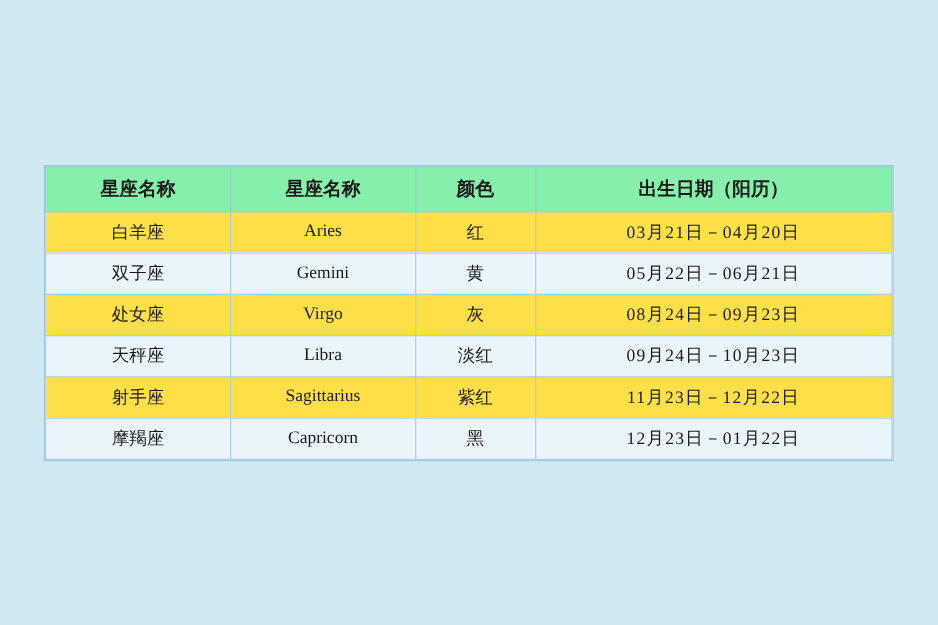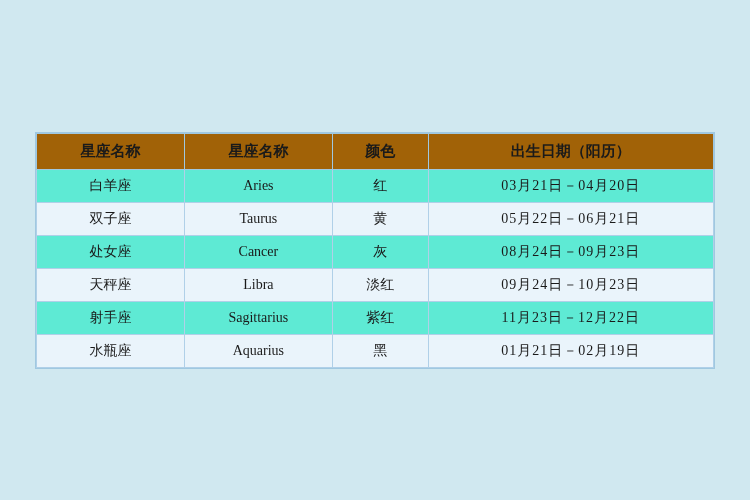--- a/index.html
+++ b/index.html
@@ -23,34 +23,34 @@
       border: 1px solid #a0c8e0;
       width: 680px;
     }
 
     table {
       width: 100%;
       border-collapse: collapse;
     }
 
     thead tr {
-      background-color: #a16207;
+      background-color: #86efac;
     }
 
     thead th {
       border: 1px solid #a0c8e0;
       padding: 8px 12px;
       text-align: center;
       font-size: 15px;
       font-weight: bold;
       color: #1a1a1a;
     }
 
     tbody tr {
-      background-color: #5eead4;
+      background-color: #fde047;
     }
 
     tbody tr:nth-child(even) {
       background-color: #eaf4fb;
     }
 
     tbody td {
       border: 1px solid #b0d0e8;
       padding: 7px 12px;
       text-align: center;
@@ -77,43 +77,43 @@
     </thead>
     <tbody id="table-body">
     <tr>
           <td>白羊座</td>
           <td>Aries</td>
           <td>红</td>
           <td>03月21日－04月20日</td>
         </tr>
         <tr>
           <td>双子座</td>
-          <td>Taurus</td>
+          <td>Gemini</td>
           <td>黄</td>
           <td>05月22日－06月21日</td>
         </tr>
         <tr>
           <td>处女座</td>
-          <td>Cancer</td>
+          <td>Virgo</td>
           <td>灰</td>
           <td>08月24日－09月23日</td>
         </tr>
         <tr>
           <td>天秤座</td>
           <td>Libra</td>
           <td>淡红</td>
           <td>09月24日－10月23日</td>
         </tr>
         <tr>
           <td>射手座</td>
           <td>Sagittarius</td>
           <td>紫红</td>
           <td>11月23日－12月22日</td>
         </tr>
         <tr>
-          <td>水瓶座</td>
-          <td>Aquarius</td>
+          <td>摩羯座</td>
+          <td>Capricorn</td>
           <td>黑</td>
-          <td>01月21日－02月19日</td>
+          <td>12月23日－01月22日</td>
         </tr>
       </tbody>
   </table>
 </div>
 
 </body></html>

